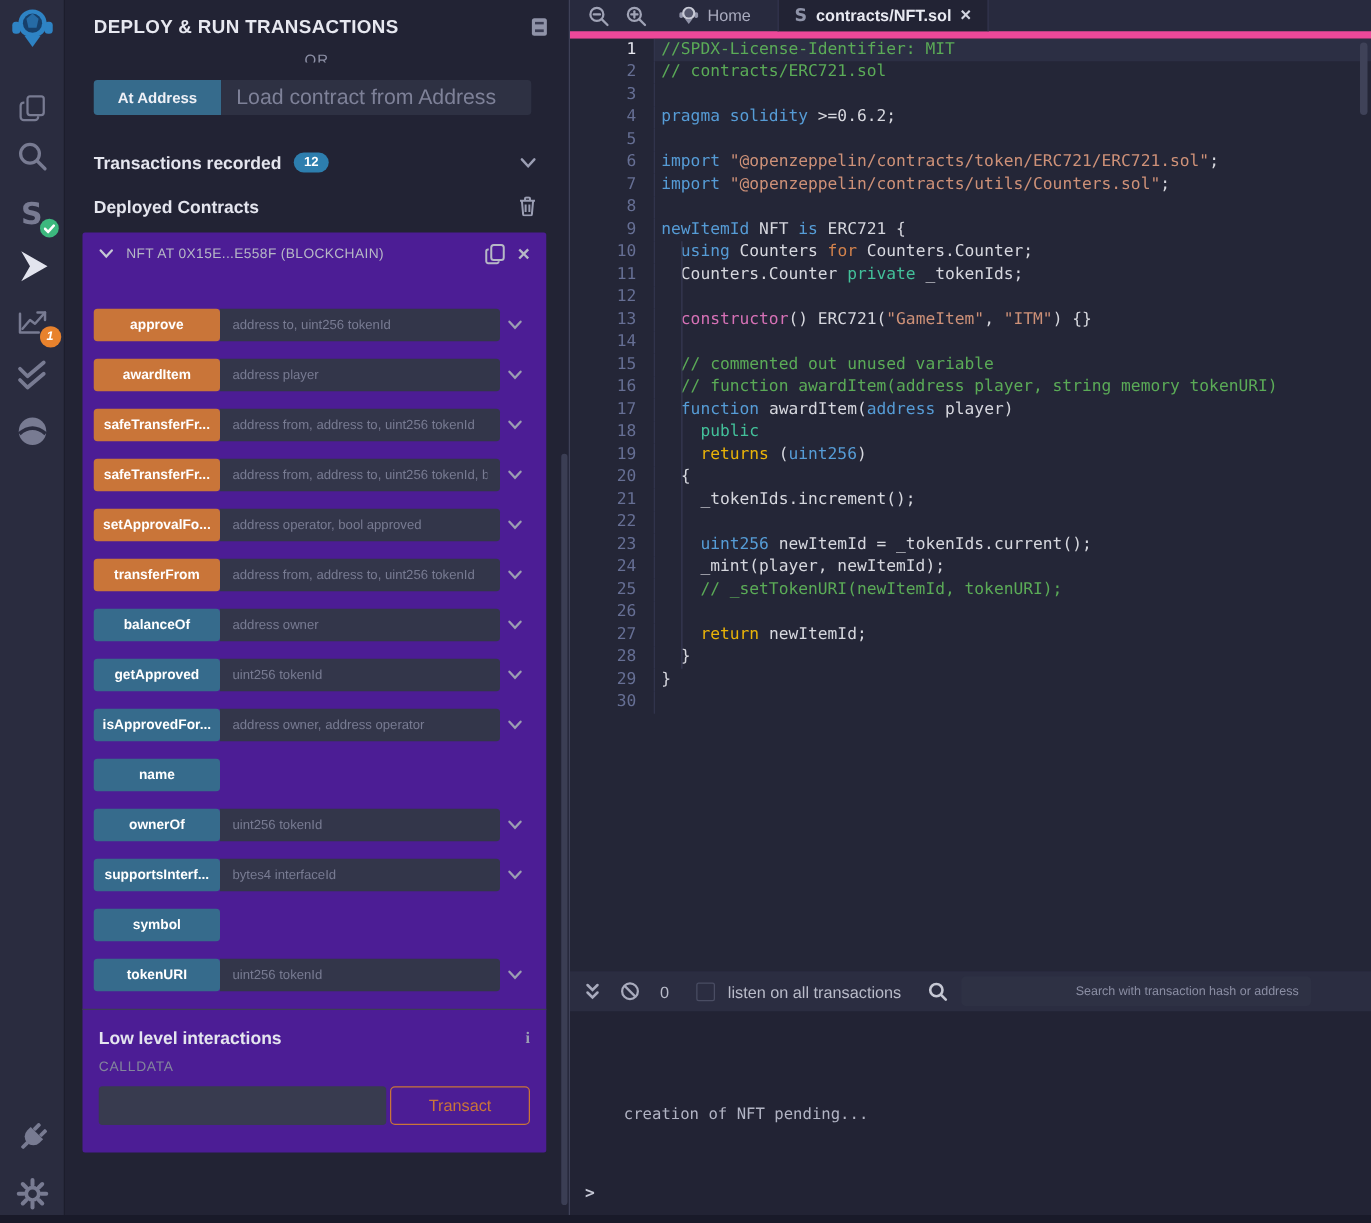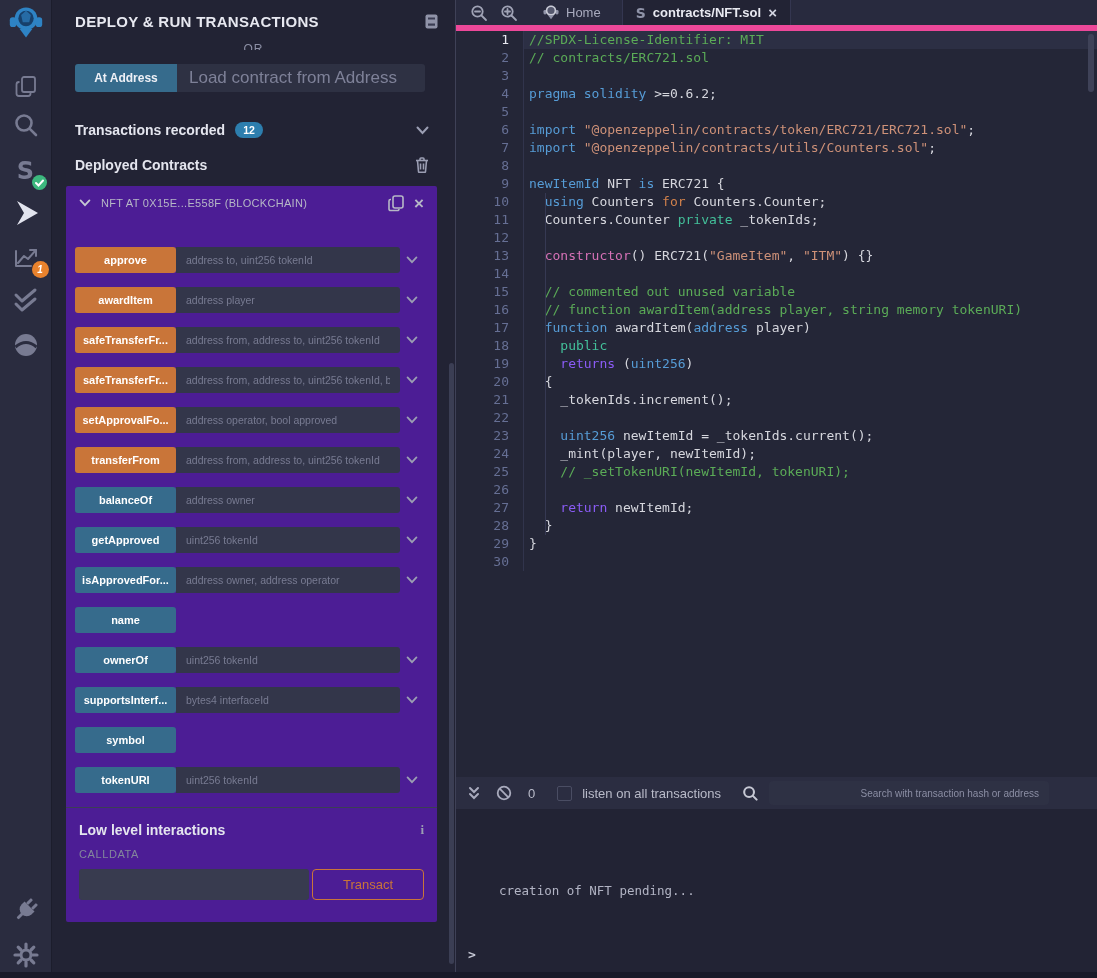--- a/index.html
+++ b/index.html
@@ -65,21 +65,21 @@
   .tab-close { color:#d2d4e0; font-size:15px; font-weight:700; line-height:1; cursor:pointer; }
 
   .editor { position:absolute; top:31px; left:0; right:0; bottom:195px; background:#242637; overflow:hidden; }
   .code-line { display:flex; height:18px; font-family:"DejaVu Sans Mono", monospace; font-size:13px; line-height:18px; }
   .gutter { width:68px; flex:none; text-align:right; padding-right:14px; color:#666f94; border-right:1px solid #31344c; }
   .code { flex:1; white-space:pre; padding-left:5px; color:#d6d7de; }
   .code-line.active .code { background:#2c2f44; }
   .code-line.active .gutter { color:#e8e9f1; }
   .tok-cm { color:#5bab57; } .tok-kw { color:#569cd6; } .tok-str { color:#ce9178; }
   .tok-ctl { color:#d2824c; } .tok-ctor { color:#d671b6; } .tok-mod { color:#43c09a; }
-  .tok-ret { color:#8b5cf6; } .tok-pl { color:#d6d7de; }
+  .tok-ret { color:#eab308; } .tok-pl { color:#d6d7de; }
   .guide { position:absolute; width:1px; background:#363953; }
   .ed-scroll { position:absolute; right:3px; top:3px; width:6px; height:58px; background:#3f4258; border-radius:3px; }
 
   
   .terminal { position:absolute; left:0; right:0; bottom:0; height:195px; background:#222334; }
   .term-toolbar { height:32px; background:#2b2d41; display:flex; align-items:center; padding:0 12px; }
   .term-count { color:#b9bbc9; font-size:13px; margin-left:16px; }
   .cb { width:15px; height:15px; border:1px solid #4a4d63; border-radius:2px; background:#2b2d41; margin-left:22px; cursor:pointer; }
   .listen-label { color:#b9bbc9; font-size:13px; margin-left:10px; }
   .term-search-input { width:280px; height:24px; margin-left:10px; margin-right:36px; background:#2e3144; border:none; border-radius:4px; padding:0 10px; color:#d0d2df; font-size:10px; font-family:inherit;text-align:right; }

